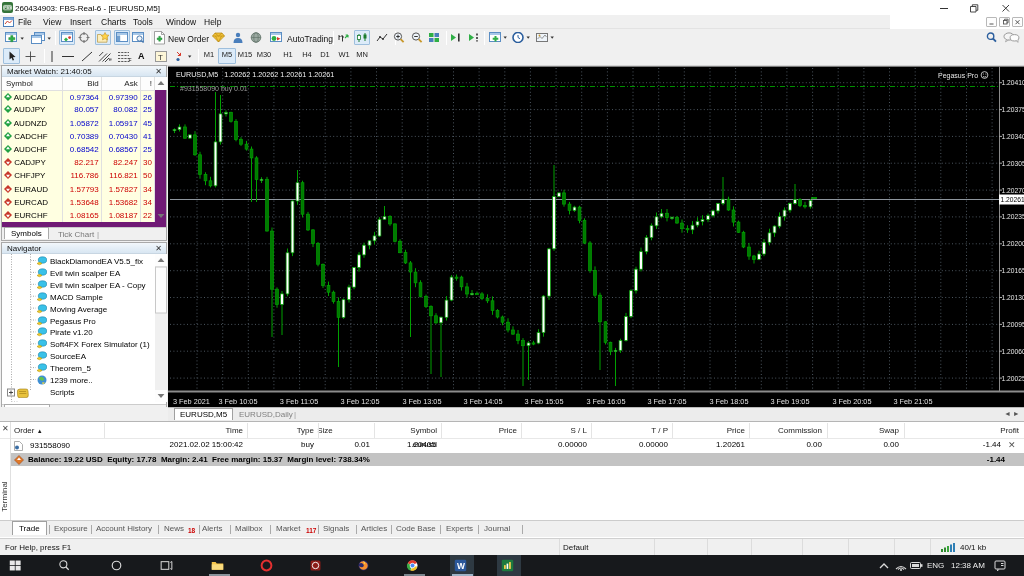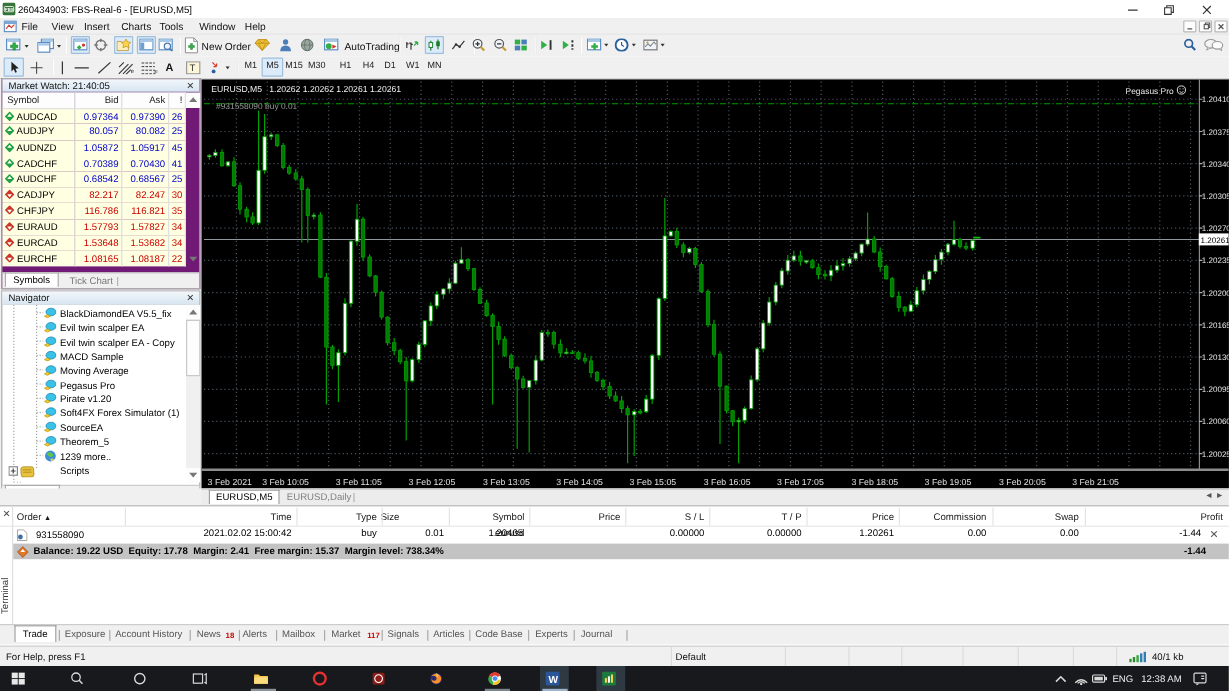--- a/index.html
+++ b/index.html
@@ -1,19 +1,19 @@
 <!DOCTYPE html>
 <html><head><meta charset="utf-8">
 <style>
 *{margin:0;padding:0;box-sizing:border-box;}
 html,body{width:1024px;height:576px;overflow:hidden;background:#fff;
  font-family:"Liberation Sans",sans-serif;}
 .abs{position:absolute;}
 #titlebar{left:0;top:0;width:1024px;height:15px;background:#fff;}
-#menubar{left:0;top:15px;width:1024px;height:14px;background:#f0f0f0;border-bottom:1px solid #e3e3e3;text-align:center;}
+#menubar{left:0;top:15px;width:890px;height:14px;background:#f0f0f0;border-bottom:1px solid #e3e3e3;text-align:center;}
 .menu{position:absolute;top:2px;font-size:8.5px;color:#111;}
 #tb1{left:0;top:29px;width:1024px;height:18px;background:#f0f0f0;}
 #tb2{left:0;top:47px;width:1024px;height:19px;background:#f0f0f0;border-bottom:1px solid #d4d4d4;}
 .sep{position:absolute;top:2px;width:1px;height:14px;background:#c8c8c8;border-right:1px solid #fff;}
 .pressed{background:#dcebf9;border:1px solid #9ebfdd;border-radius:1px;}
 .tbtxt{position:absolute;font-size:8.5px;color:#111;top:5px;}
 .tf{position:absolute;top:3px;font-size:7.5px;color:#222;text-align:center;}
 #mw{left:1px;top:65px;width:166px;height:176px;background:#701a75;border:1px solid #a9a9a9;}
 #nav{left:1px;top:242px;width:166px;height:176px;background:#fff;border:1px solid #a9a9a9;}
 .phead{position:absolute;left:0;top:0;width:100%;height:10px;background:linear-gradient(#f2f7fb,#d8e6f2);border-bottom:1px solid #c8d6e2;font-size:8px;color:#111;padding:1px 0 0 5px;height:11px;}
@@ -332,21 +332,21 @@
           <td class="r">82.247</td>
           <td class="r">30</td>
         </tr>
         <tr class="rowy">
           <td class="sym" style="padding-left:2px"><svg width="8" height="8" style="vertical-align:-1px">
               <path d="M4 0 L8 4 4 8 0 4 z" fill="#c8372a"></path>
               <path d="M4 6.4 l2-2.6 h-4 z" fill="#fff"></path>
             </svg> CHFJPY</td>
           <td class="r">116.786</td>
           <td class="r">116.821</td>
-          <td class="r">35</td>
+          <td class="r">50</td>
         </tr>
         <tr class="rowy">
           <td class="sym" style="padding-left:2px"><svg width="8" height="8" style="vertical-align:-1px">
               <path d="M4 0 L8 4 4 8 0 4 z" fill="#c8372a"></path>
               <path d="M4 6.4 l2-2.6 h-4 z" fill="#fff"></path>
             </svg> EURAUD</td>
           <td class="r">1.57793</td>
           <td class="r">1.57827</td>
           <td class="r">34</td>
         </tr>

